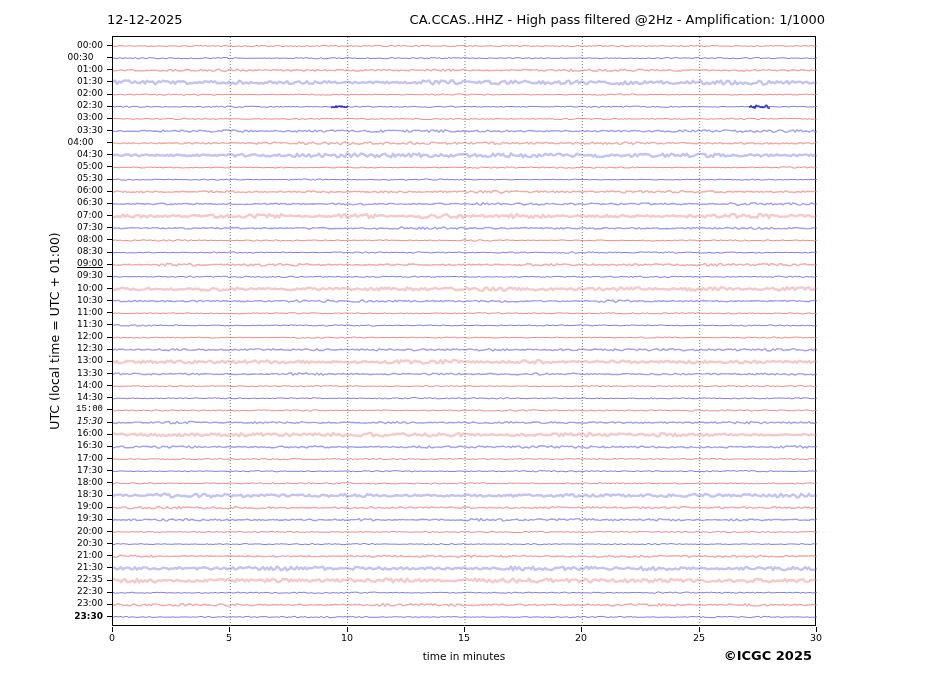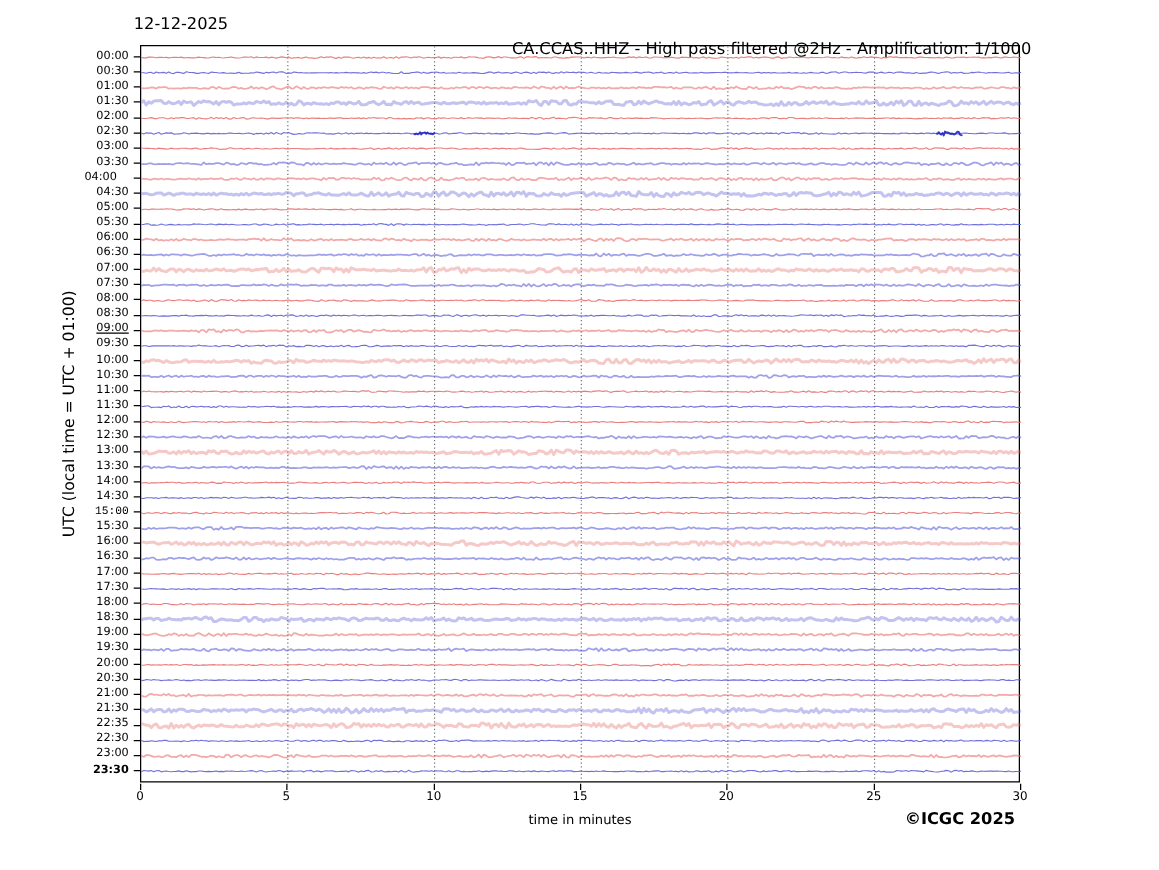--- a/index.html
+++ b/index.html
@@ -1,20 +1,20 @@
 <!DOCTYPE html>
 <html><head>
 <meta charset="utf-8">
 <style>
   html,body{margin:0;padding:0;background:#ffffff;}
   body{width:927px;height:696px;overflow:hidden;position:relative;
        font-family:"DejaVu Sans","Liberation Sans",sans-serif;color:#000;}
   .abs{position:absolute;}
   #header-date{left:107px;top:12px;font-size:13px;}
-  #chart-title{right:102px;top:12px;font-size:13px;white-space:nowrap;margin-top:20px;}
+  #chart-title{right:102px;top:12px;font-size:13px;white-space:nowrap;}
   #plot-frame{left:112px;top:36px;width:704px;height:590px;border:1px solid #000;box-sizing:border-box;}
   #plot-svg{position:absolute;left:0;top:0;}
   #y-axis-label{left:-95px;top:323px;width:300px;height:16px;text-align:center;
       font-size:12.5px;transform:rotate(-90deg);white-space:nowrap;}
   #x-axis-label{left:112px;top:650px;width:704px;text-align:center;font-size:10.5px;}
   #copyright{right:115px;top:648px;font-size:13px;font-weight:bold;white-space:nowrap;}
   .ytick{position:absolute;width:5px;height:1px;background:#000;left:107px;}
   .xtick{position:absolute;width:1px;height:5px;background:#000;top:627px;}
   .ylab{position:absolute;left:58px;width:45px;text-align:right;font-size:9px;line-height:11px;white-space:nowrap;}
   .xlab{position:absolute;width:30px;text-align:center;font-size:9.5px;top:632px;}
@@ -84,21 +84,21 @@
       <path d="M0 555.20L2 556.26L4 555.96L6 556.13L8 555.58L10 555.91L12 556.17L14 555.66L16 555.74L18 555.30L20 555.28L22 556.00L24 555.95L26 555.97L28 555.87L30 555.96L32 556.31L34 555.58L36 556.05L38 556.15L40 555.47L42 555.59L44 555.24L46 555.76L48 555.24L50 555.57L52 555.54L54 556.13L56 555.65L58 555.81L60 555.80L62 556.17L64 555.63L66 555.79L68 556.17L70 555.93L72 555.63L74 555.99L76 555.69L78 556.10L80 556.01L82 555.88L84 555.78L86 555.40L88 556.24L90 556.24L92 555.65L94 556.08L96 556.16L98 555.60L100 556.17L102 555.37L104 555.98L106 555.86L108 555.41L110 555.55L112 556.09L114 555.76L116 555.22L118 555.83L120 556.04L122 555.97L124 555.24L126 555.21L128 556.12L130 555.36L132 555.70L134 556.17L136 555.53L138 555.21L140 555.98L142 555.32L144 555.33L146 556.21L148 555.55L150 555.97L152 555.50L154 555.39L156 555.67L158 556.24L160 556.22L162 555.29L164 555.89L166 556.31L168 556.01L170 556.17L172 555.89L174 555.76L176 556.28L178 555.88L180 555.29L182 555.40L184 556.41L186 555.17L188 555.53L190 555.30L192 555.28L194 556.03L196 556.24L198 555.69L200 556.11L202 556.34L204 556.12L206 555.88L208 556.39L210 556.31L212 555.59L214 555.64L216 556.06L218 556.12L220 555.50L222 556.01L224 555.68L226 556.27L228 555.35L230 556.18L232 555.97L234 555.23L236 556.12L238 555.20L240 555.37L242 555.10L244 555.18L246 555.88L248 556.13L250 555.96L252 555.43L254 556.28L256 555.19L258 555.30L260 555.12L262 555.10L264 555.48L266 555.89L268 555.67L270 555.76L272 555.58L274 555.98L276 555.66L278 555.49L280 555.94L282 555.40L284 555.46L286 556.02L288 555.63L290 555.51L292 555.84L294 555.72L296 555.85L298 555.93L300 556.00L302 555.64L304 555.89L306 555.54L308 556.14L310 555.88L312 555.85L314 555.70L316 555.33L318 556.12L320 555.28L322 555.49L324 555.61L326 555.33L328 555.36L330 555.40L332 555.60L334 555.31L336 555.98L338 556.09L340 555.35L342 556.04L344 556.11L346 555.52L348 556.10L350 555.27L352 555.80L354 555.13L356 555.41L358 555.27L360 555.56L362 555.93L364 555.84L366 555.49L368 555.57L370 556.18L372 555.62L374 556.19L376 555.43L378 556.24L380 555.40L382 555.29L384 555.86L386 555.78L388 556.15L390 555.81L392 556.20L394 556.02L396 555.20L398 556.39L400 555.49L402 555.23L404 555.35L406 555.91L408 555.66L410 556.19L412 555.64L414 555.48L416 555.05L418 555.74L420 555.85L422 555.31L424 555.74L426 555.65L428 555.91L430 555.39L432 555.65L434 555.98L436 555.63L438 555.25L440 555.36L442 556.02L444 555.54L446 556.26L448 555.62L450 555.28L452 555.07L454 555.75L456 556.08L458 555.84L460 555.43L462 555.59L464 555.99L466 555.20L468 556.20L470 555.76L472 555.84L474 555.76L476 555.87L478 556.34L480 555.17L482 555.46L484 555.39L486 555.44L488 555.85L490 556.05L492 556.06L494 555.41L496 555.70L498 555.50L500 556.14L502 555.96L504 555.45L506 555.95L508 555.54L510 556.10L512 555.47L514 555.83L516 555.71L518 555.62L520 555.42L522 555.76L524 555.55L526 555.52L528 555.61L530 555.89L532 555.72L534 555.59L536 556.08L538 555.84L540 556.06L542 556.43L544 555.15L546 554.95L548 555.66L550 556.30L552 555.57L554 555.62L556 555.27L558 555.13L560 556.03L562 555.11L564 555.42L566 556.20L568 556.10L570 555.64L572 555.13L574 555.06L576 555.18L578 556.25L580 555.10L582 556.15L584 556.01L586 555.21L588 555.89L590 555.59L592 555.66L594 555.14L596 555.94L598 555.07L600 555.63L602 555.43L604 556.07L606 555.36L608 556.08L610 556.21L612 555.20L614 555.50L616 555.30L618 556.11L620 555.40L622 556.19L624 556.24L626 555.17L628 555.41L630 555.90L632 555.94L634 555.31L636 555.71L638 555.81L640 555.10L642 556.40L644 555.18L646 555.67L648 555.46L650 555.96L652 555.74L654 555.49L656 555.05L658 555.92L660 555.76L662 555.84L664 555.42L666 555.77L668 555.47L670 555.48L672 555.50L674 555.98L676 555.30L678 555.54L680 556.04L682 555.32L684 555.36L686 555.59L688 556.19L690 555.27L692 556.07L694 555.82L696 555.41L698 555.72L700 555.98L702 555.57L704 555.35" fill="none" stroke="#6060d8" stroke-width="0.9" stroke-opacity="0.9" stroke-linejoin="round"></path>
       <path d="M0 567.49L2 568.55L4 567.01L6 566.98L8 567.68L10 568.52L12 568.39L14 567.97L16 568.72L18 568.46L20 567.25L22 567.32L24 568.56L26 568.59L28 568.71L30 567.61L32 567.12L34 568.77L36 567.45L38 568.70L40 566.89L42 566.88L44 567.09L46 567.65L48 568.44L50 568.27L52 568.67L54 568.19L56 567.46L58 567.85L60 568.88L62 568.02L64 568.61L66 568.92L68 566.73L70 566.82L72 568.84L74 567.64L76 567.02L78 567.30L80 568.78L82 567.44L84 567.15L86 568.37L88 568.49L90 567.77L92 567.22L94 568.24L96 567.79L98 568.08L100 568.36L102 568.96L104 568.22L106 567.05L108 566.86L110 567.36L112 568.26L114 569.00L116 569.09L118 568.09L120 567.18L122 568.84L124 566.66L126 567.31L128 567.77L130 568.06L132 568.36L134 567.25L136 568.48L138 568.53L140 568.49L142 568.36L144 567.59L146 567.40L148 567.43L150 568.25L152 567.44L154 568.25L156 568.06L158 568.11L160 567.46L162 567.89L164 567.54L166 568.15L168 567.26L170 567.98L172 568.44L174 567.60L176 567.67L178 568.30L180 568.27L182 567.98L184 567.79L186 567.22L188 567.20L190 568.33L192 568.19L194 568.12L196 568.23L198 567.45L200 568.09L202 567.94L204 568.06L206 567.69L208 567.68L210 568.22L212 568.40L214 567.78L216 568.07L218 567.78L220 568.02L222 567.24L224 567.79L226 567.81L228 567.62L230 567.15L232 567.78L234 568.42L236 567.47L238 568.03L240 567.77L242 567.25L244 567.88L246 567.27L248 567.90L250 568.46L252 568.20L254 567.65L256 568.08L258 568.59L260 568.08L262 568.49L264 567.23L266 568.98L268 568.15L270 566.61L272 569.05L274 566.71L276 567.54L278 568.81L280 568.78L282 568.14L284 567.84L286 567.17L288 567.31L290 568.92L292 568.22L294 567.72L296 567.53L298 566.78L300 568.34L302 567.22L304 567.38L306 568.77L308 566.75L310 567.20L312 568.28L314 566.79L316 567.57L318 566.77L320 568.43L322 566.70L324 568.12L326 568.84L328 568.15L330 567.84L332 567.46L334 567.34L336 569.02L338 566.73L340 568.60L342 569.07L344 567.09L346 567.28L348 567.80L350 568.81L352 567.73L354 568.09L356 568.51L358 568.18L360 568.53L362 568.40L364 568.16L366 568.48L368 567.43L370 568.45L372 567.19L374 568.55L376 567.14L378 568.40L380 567.16L382 567.16L384 567.37L386 568.35L388 567.22L390 567.24L392 568.28L394 568.08L396 568.64L398 567.81L400 568.43L402 567.39L404 567.50L406 567.16L408 567.10L410 567.79L412 568.48L414 568.42L416 567.50L418 567.85L420 567.95L422 567.16L424 568.67L426 567.94L428 568.09L430 567.47L432 568.63L434 567.21L436 567.90L438 567.32L440 567.75L442 567.18L444 567.98L446 568.13L448 567.58L450 568.42L452 568.14L454 568.26L456 567.65L458 568.45L460 567.10L462 568.63L464 567.73L466 567.67L468 568.53L470 568.31L472 568.41L474 566.98L476 567.28L478 568.15L480 567.64L482 568.37L484 567.81L486 567.60L488 568.43L490 567.89L492 568.48L494 567.63L496 567.86L498 568.88L500 568.98L502 568.27L504 567.80L506 567.49L508 568.71L510 568.17L512 567.51L514 567.07L516 567.50L518 566.66L520 567.80L522 568.39L524 567.87L526 566.91L528 567.43L530 567.32L532 567.21L534 567.00L536 568.89L538 568.26L540 568.45L542 568.16L544 568.94L546 566.80L548 568.74L550 567.32L552 567.13L554 568.86L556 567.69L558 568.68L560 568.21L562 569.03L564 567.11L566 567.70L568 568.36L570 567.71L572 568.33L574 567.35L576 567.44L578 567.41L580 567.89L582 567.91L584 568.22L586 568.03L588 567.74L590 568.09L592 568.23L594 567.60L596 567.62L598 567.35L600 568.15L602 567.47L604 568.27L606 567.73L608 567.43L610 567.94L612 568.14L614 568.11L616 566.87L618 567.14L620 567.74L622 567.86L624 568.31L626 567.97L628 568.04L630 568.39L632 566.85L634 569.00L636 567.02L638 568.73L640 568.44L642 569.00L644 568.91L646 568.75L648 568.07L650 567.61L652 567.41L654 568.97L656 568.33L658 567.15L660 568.23L662 567.42L664 567.88L666 567.74L668 568.12L670 567.05L672 568.61L674 567.40L676 568.06L678 568.42L680 567.69L682 567.30L684 568.33L686 567.36L688 567.69L690 568.18L692 568.53L694 568.05L696 568.10L698 567.34L700 567.51L702 567.73L704 568.02" fill="none" stroke="#e87070" stroke-width="1.4" stroke-opacity="0.6" stroke-linejoin="round"></path>
       <path d="M0 580.46L2 579.47L4 579.59L6 579.91L8 579.44L10 580.35L12 579.61L14 579.47L16 580.48L18 579.96L20 579.83L22 580.15L24 580.42L26 580.22L28 580.08L30 579.71L32 580.30L34 580.32L36 579.57L38 580.09L40 580.50L42 580.18L44 580.31L46 579.84L48 579.80L50 580.13L52 580.28L54 580.09L56 580.26L58 580.10L60 579.84L62 580.32L64 580.11L66 580.30L68 579.82L70 580.03L72 579.89L74 579.95L76 580.17L78 580.23L80 579.77L82 580.22L84 580.03L86 579.76L88 579.49L90 579.77L92 580.58L94 579.80L96 579.47L98 580.20L100 580.58L102 580.23L104 580.04L106 579.75L108 580.13L110 579.35L112 579.84L114 580.49L116 579.77L118 580.29L120 579.69L122 579.98L124 580.01L126 579.79L128 579.83L130 580.51L132 579.58L134 579.55L136 579.32L138 580.63L140 579.78L142 579.88L144 580.51L146 579.99L148 579.62L150 579.76L152 579.57L154 579.87L156 580.38L158 580.17L160 580.10L162 580.13L164 579.76L166 580.48L168 579.40L170 579.65L172 580.03L174 580.69L176 579.74L178 580.35L180 579.49L182 579.30L184 580.59L186 580.43L188 579.60L190 580.22L192 579.49L194 580.40L196 580.52L198 580.07L200 580.40L202 580.11L204 579.99L206 580.65L208 579.45L210 580.37L212 580.50L214 579.28L216 580.44L218 580.76L220 580.31L222 580.42L224 579.69L226 579.81L228 579.68L230 580.05L232 579.59L234 580.14L236 579.66L238 579.81L240 579.60L242 580.15L244 580.42L246 579.62L248 580.42L250 580.39L252 579.60L254 579.59L256 580.36L258 580.13L260 580.40L262 580.24L264 580.32L266 580.11L268 580.14L270 579.65L272 580.27L274 580.32L276 579.90L278 580.29L280 579.87L282 579.70L284 579.74L286 580.00L288 579.88L290 580.19L292 580.21L294 579.72L296 579.72L298 579.94L300 580.36L302 579.85L304 580.16L306 580.30L308 579.95L310 579.83L312 580.30L314 579.72L316 580.10L318 580.28L320 579.75L322 579.95L324 580.25L326 580.30L328 579.77L330 579.71L332 580.21L334 579.67L336 579.62L338 580.07L340 579.60L342 579.72L344 579.72L346 580.28L348 580.23L350 580.14L352 579.80L354 580.20L356 579.96L358 580.30L360 579.96L362 580.26L364 579.82L366 580.17L368 580.02L370 579.68L372 580.06L374 580.19L376 580.17L378 580.31L380 580.33L382 580.28L384 580.02L386 580.29L388 579.84L390 579.84L392 580.07L394 579.76L396 580.27L398 580.18L400 580.33L402 580.43L404 579.92L406 580.44L408 579.96L410 579.86L412 579.74L414 579.64L416 580.34L418 580.30L420 580.01L422 579.98L424 579.82L426 580.18L428 580.02L430 580.47L432 579.58L434 580.49L436 579.86L438 580.49L440 580.41L442 580.37L444 579.65L446 579.91L448 580.42L450 580.09L452 580.10L454 579.62L456 580.65L458 580.64L460 579.92L462 580.55L464 579.48L466 579.85L468 580.31L470 579.42L472 579.55L474 580.38L476 580.28L478 579.90L480 579.64L482 580.56L484 579.72L486 579.47L488 579.45L490 579.46L492 579.93L494 580.37L496 580.46L498 579.69L500 580.39L502 579.92L504 580.05L506 579.47L508 579.51L510 580.11L512 580.27L514 579.72L516 579.85L518 579.47L520 580.30L522 579.77L524 580.29L526 580.27L528 580.22L530 580.23L532 580.24L534 579.90L536 580.08L538 580.10L540 579.82L542 580.08L544 580.31L546 580.37L548 580.12L550 580.29L552 580.07L554 580.07L556 580.16L558 580.35L560 580.24L562 580.40L564 579.90L566 580.22L568 579.99L570 580.06L572 579.70L574 580.34L576 579.89L578 579.60L580 579.55L582 579.74L584 579.99L586 579.38L588 580.71L590 579.52L592 580.56L594 580.11L596 580.71L598 580.55L600 580.69L602 580.65L604 579.54L606 579.58L608 579.88L610 579.80L612 579.44L614 580.15L616 579.40L618 579.57L620 579.72L622 579.91L624 580.14L626 580.51L628 579.27L630 579.86L632 580.07L634 580.37L636 580.61L638 580.56L640 580.05L642 579.93L644 579.32L646 579.56L648 580.71L650 579.53L652 579.27L654 579.93L656 579.45L658 580.33L660 579.97L662 580.22L664 579.73L666 579.94L668 580.37L670 580.28L672 579.85L674 580.03L676 580.14L678 579.79L680 579.86L682 580.08L684 579.75L686 579.91L688 580.02L690 580.17L692 580.30L694 579.80L696 580.35L698 580.31L700 580.19L702 580.25L704 579.79" fill="none" stroke="#6060d8" stroke-width="0.9" stroke-opacity="0.9" stroke-linejoin="round"></path>
     </svg>
   </div>
 
 <div id="y-tick-container">
     <div class="ytick" style="top: 45px;"></div>
     <div class="ylab" style="top: 39.5px;">00:00</div>
     <div class="ytick" style="top: 57px;"></div>
-    <div class="ylab" style="top: 51.6px;">00:30</div>
+    <div class="ylab" style="top: 51.6px; text-align: center;">00:30</div>
     <div class="ytick" style="top: 69px;"></div>
     <div class="ylab" style="top: 63.8px;">01:00</div>
     <div class="ytick" style="top: 81px;"></div>
     <div class="ylab" style="top: 75.9px;">01:30</div>
     <div class="ytick" style="top: 94px;"></div>
     <div class="ylab" style="top: 88.1px;">02:00</div>
     <div class="ytick" style="top: 106px;"></div>
     <div class="ylab" style="top: 100.2px;">02:30</div>
     <div class="ytick" style="top: 118px;"></div>
     <div class="ylab" style="top: 112.4px;">03:00</div>
@@ -144,21 +144,21 @@
     <div class="ylab" style="top: 355.4px;">13:00</div>
     <div class="ytick" style="top: 373px;"></div>
     <div class="ylab" style="top: 367.5px;">13:30</div>
     <div class="ytick" style="top: 385px;"></div>
     <div class="ylab" style="top: 379.7px;">14:00</div>
     <div class="ytick" style="top: 397px;"></div>
     <div class="ylab" style="top: 391.8px;">14:30</div>
     <div class="ytick" style="top: 409px;"></div>
     <div class="ylab" style="top: 404px; font-family: Liberation Mono, monospace;">15:00</div>
     <div class="ytick" style="top: 422px;"></div>
-    <div class="ylab" style="top: 416.1px;">15:30</div>
+    <div class="ylab" style="top: 416.1px; font-style: italic;">15:30</div>
     <div class="ytick" style="top: 434px;"></div>
     <div class="ylab" style="top: 428.3px;">16:00</div>
     <div class="ytick" style="top: 446px;"></div>
     <div class="ylab" style="top: 440.4px;">16:30</div>
     <div class="ytick" style="top: 458px;"></div>
     <div class="ylab" style="top: 452.6px;">17:00</div>
     <div class="ytick" style="top: 470px;"></div>
     <div class="ylab" style="top: 464.7px;">17:30</div>
     <div class="ytick" style="top: 482px;"></div>
     <div class="ylab" style="top: 476.9px;">18:00</div>

